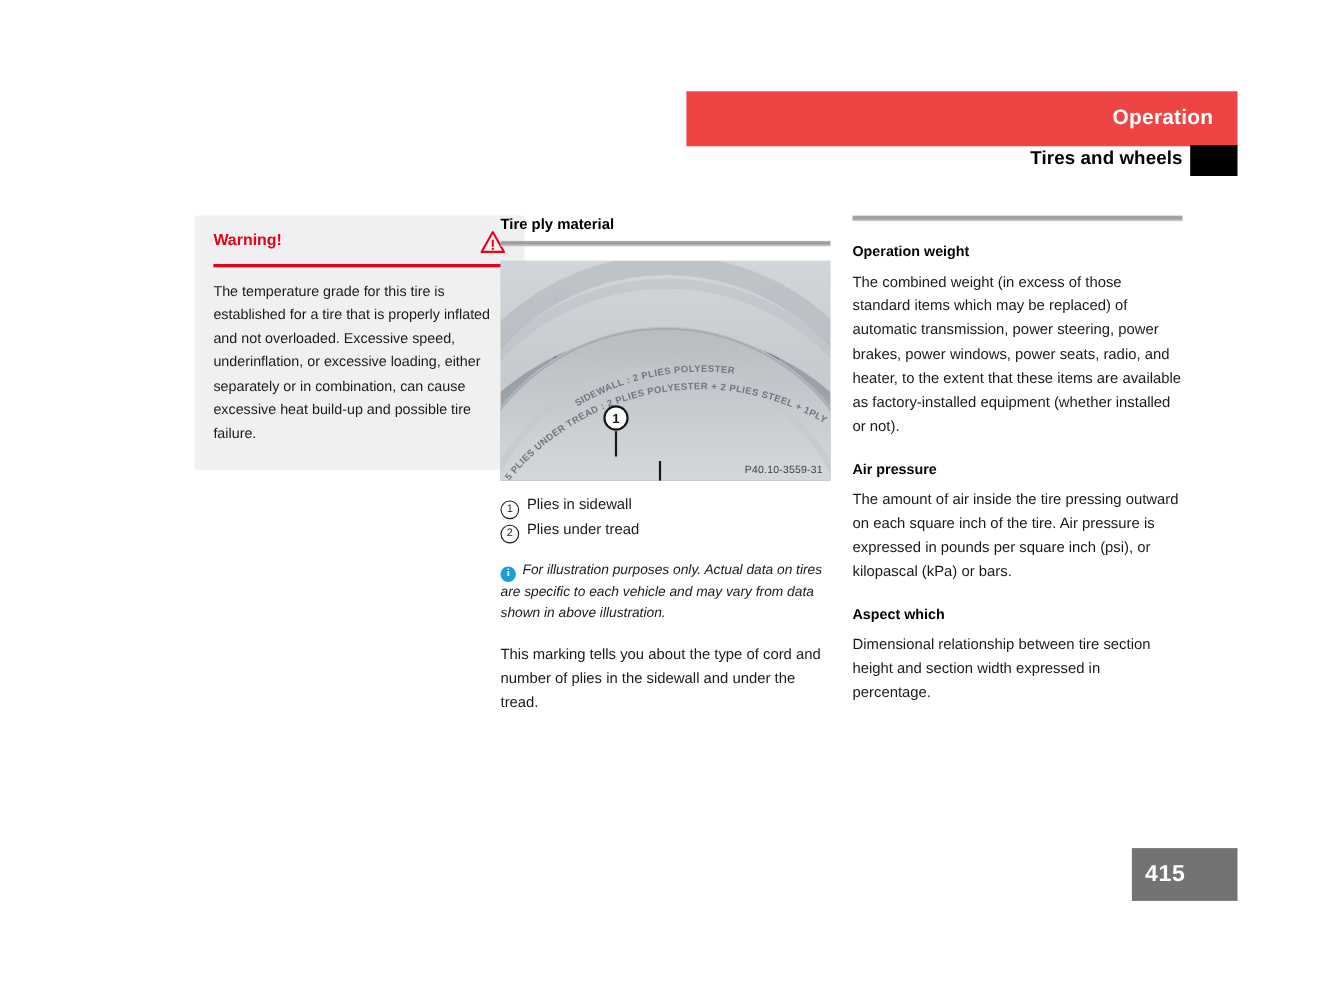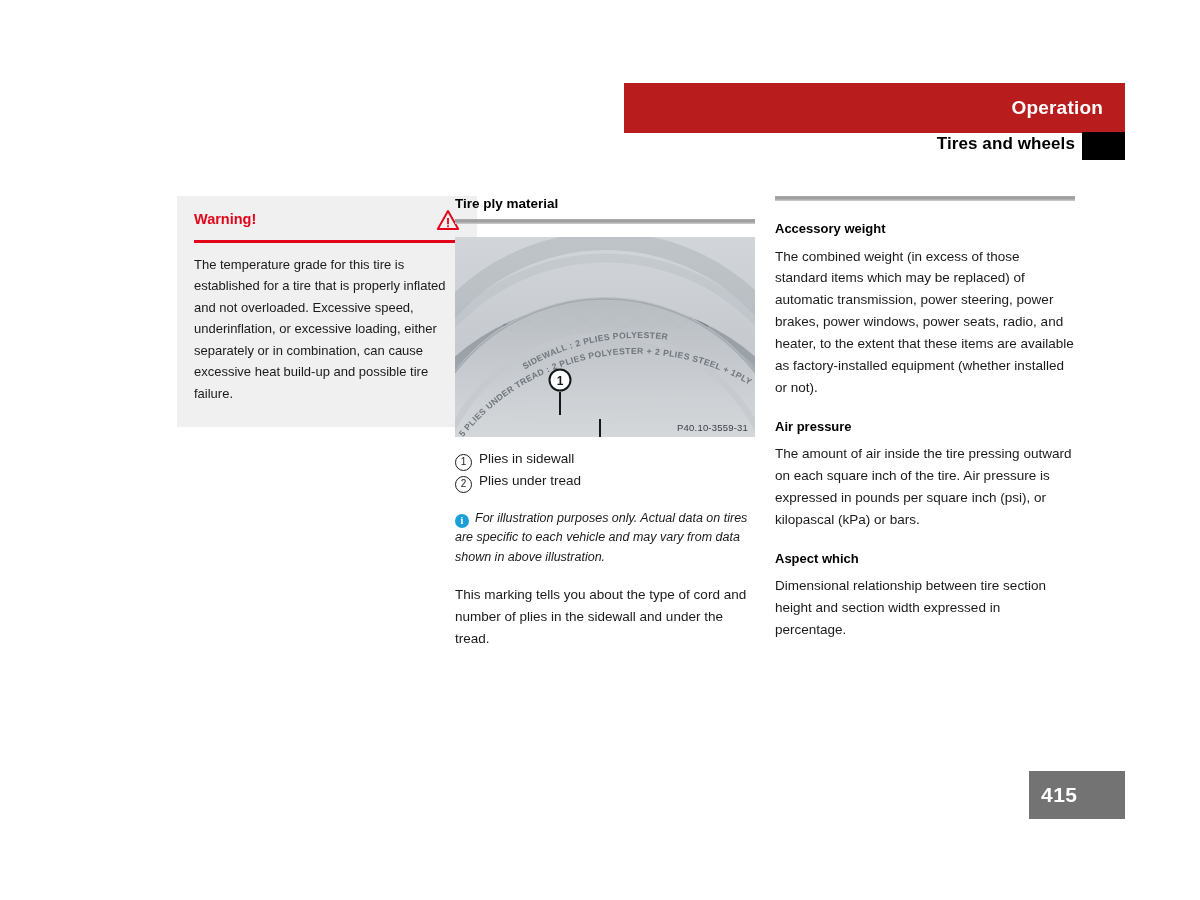--- a/index.html
+++ b/index.html
@@ -16,21 +16,21 @@
     overflow: hidden;
   }
 
   
   #header-band {
     position: absolute;
     left: 624px;
     top: 83px;
     width: 501px;
     height: 50px;
-    background: #b91c1c;
+    background: #ef4444;
   }
   #header-operation {
     position: absolute;
     right: 22px;
     top: 50%;
     transform: translateY(-50%);
     font-size: 19px;
     font-weight: bold;
     color: #ffffff;
     letter-spacing: 0.2px;
@@ -361,21 +361,21 @@
     <span id="info-icon">i</span><span>For illustration purposes only. Actual data on tires are specific to each vehicle and may vary from data shown in above illustration.</span>
   </div>
 
   <div id="marking-text">This marking tells you about the type of cord and number of plies in the sidewall and under the tread.</div>
 </div>
 
 <div class="column" id="col-right">
   <div class="title-rule"></div>
 
   <div class="glossary-entry">
-    <div class="glossary-term">Accessory weight</div>
+    <div class="glossary-term">Operation weight</div>
     <div class="glossary-def">The combined weight (in excess of those standard items which may be replaced) of automatic transmission, power steering, power brakes, power windows, power seats, radio, and heater, to the extent that these items are available as factory-installed equipment (whether installed or not).</div>
   </div>
 
   <div class="glossary-entry">
     <div class="glossary-term">Air pressure</div>
     <div class="glossary-def">The amount of air inside the tire pressing outward on each square inch of the tire. Air pressure is expressed in pounds per square inch (psi), or kilopascal (kPa) or bars.</div>
   </div>
 
   <div class="glossary-entry">
     <div class="glossary-term">Aspect which</div>

